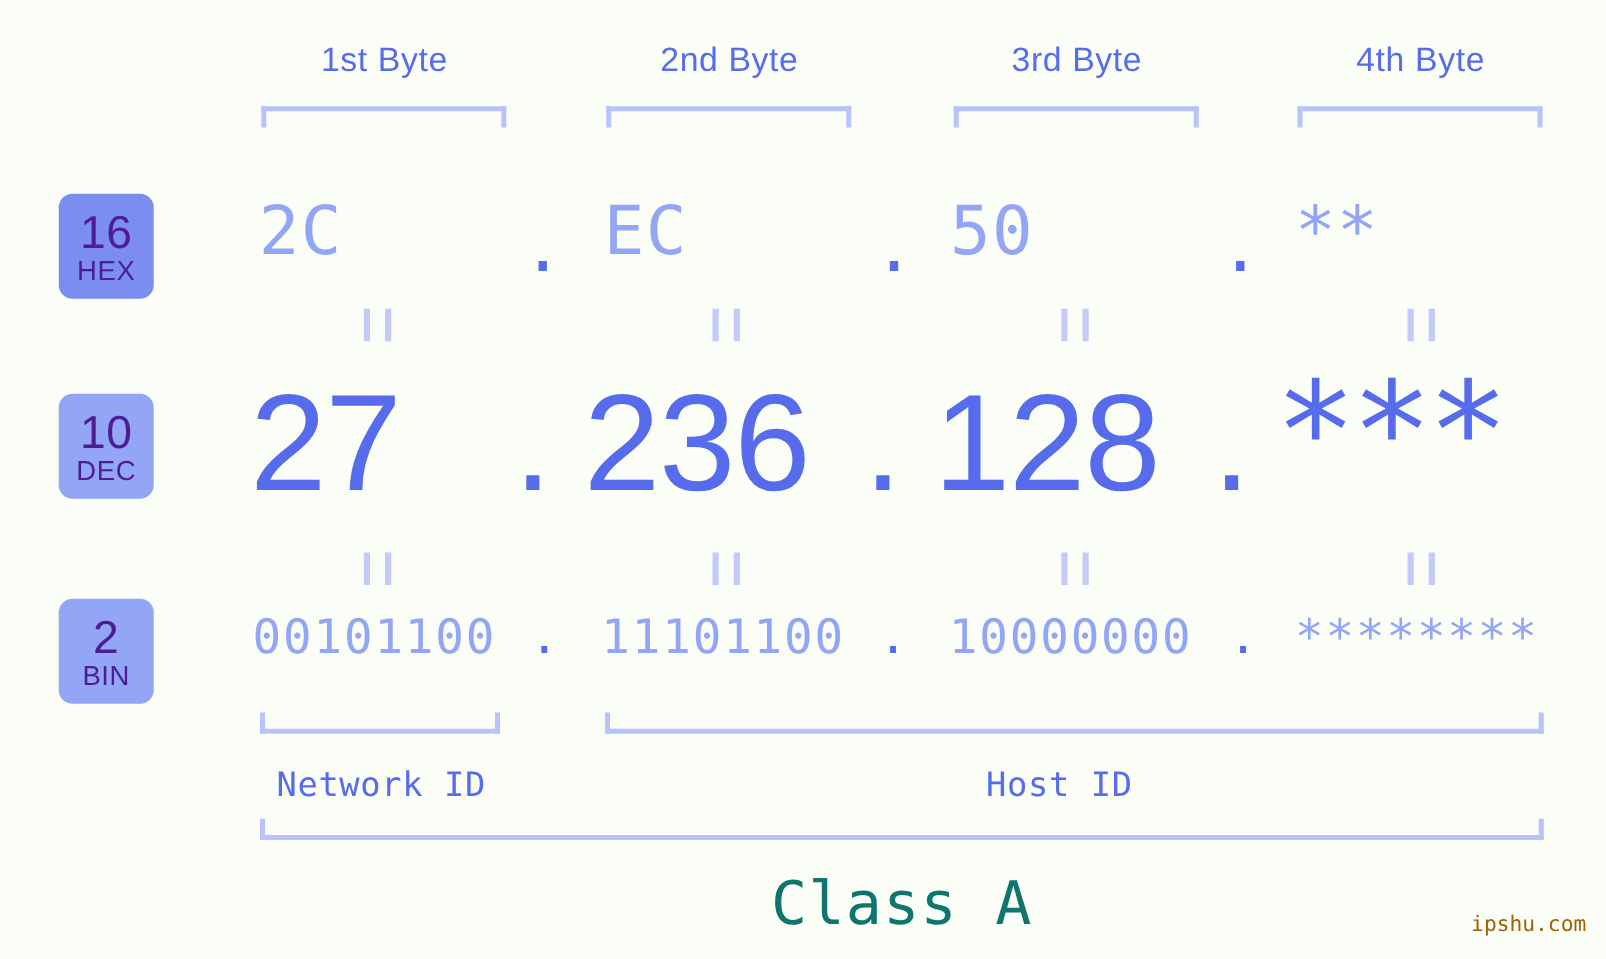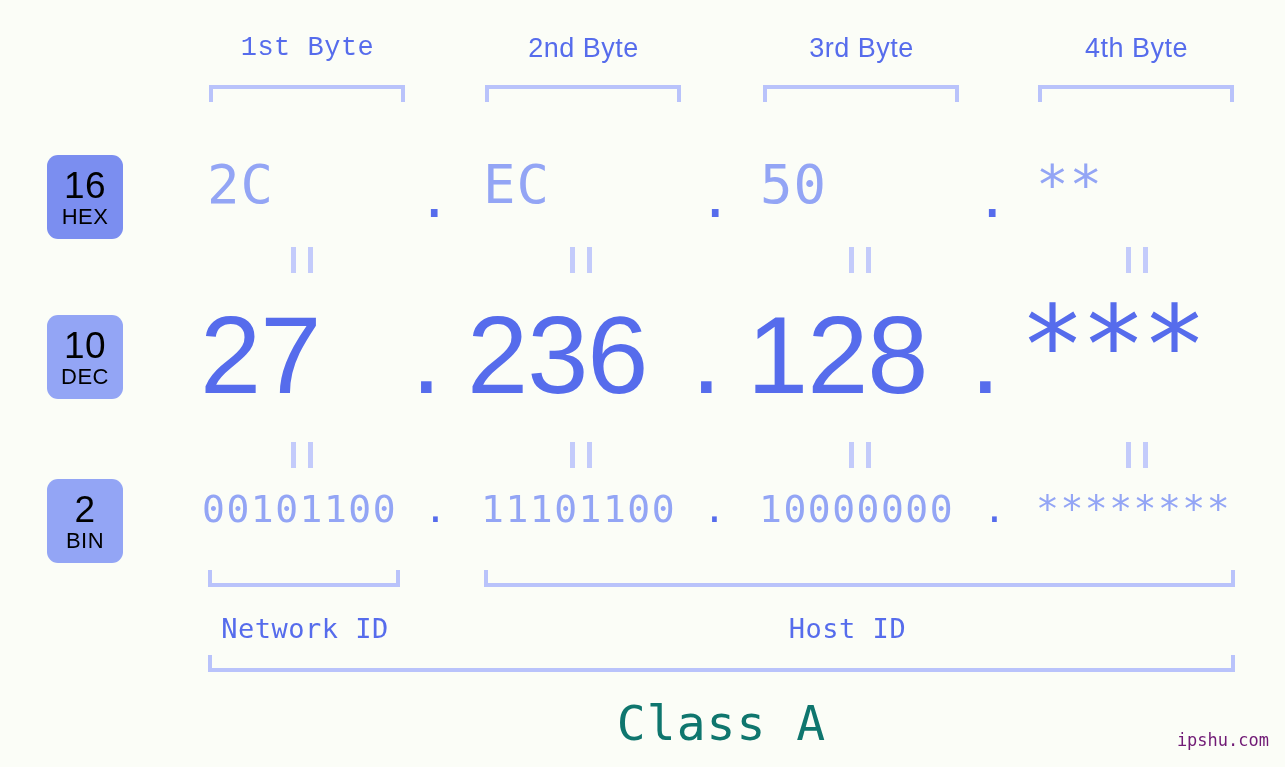--- a/index.html
+++ b/index.html
@@ -53,21 +53,21 @@
     border-right: 4px solid #b9c3fb;
     box-sizing: border-box;
   }
 
   
   .base-badge {
     position: absolute;
     left: 47px;
     width: 76px;
     border-radius: 11px;
-    color: #000000;
+    color: #4c1d95;
     text-align: center;
     box-sizing: border-box;
     display: flex;
     flex-direction: column;
     align-items: center;
     justify-content: center;
     line-height: 1;
   }
   .base-badge .base-num {
     font-size: 37px;
@@ -183,31 +183,31 @@
     letter-spacing: 1px;
   }
 
   
   #watermark {
     position: absolute;
     right: 16px;
     bottom: 17px;
     font-family: "DejaVu Sans Mono", monospace;
     font-size: 17px;
-    color: #701a75;
+    color: #a16207;
     letter-spacing: 0px;
     white-space: nowrap;
   }
 </style>
 </head>
 <body>
 
 <div id="stage">
 
-  <div class="byte-label" style="left:210px; width:195px;font-family:Liberation Mono, monospace;">1st Byte</div>
+  <div class="byte-label" style="left:210px; width:195px;">1st Byte</div>
   <div class="byte-label" style="left:486px; width:195px;">2nd Byte</div>
   <div class="byte-label" style="left:764px; width:195px;">3rd Byte</div>
   <div class="byte-label" style="left:1039px; width:195px;">4th Byte</div>
 
   <div class="bracket-top" style="left:209px; width:196px;"></div>
   <div class="bracket-top" style="left:485px; width:196px;"></div>
   <div class="bracket-top" style="left:763px; width:196px;"></div>
   <div class="bracket-top" style="left:1038px; width:196px;"></div>
 
   <div class="base-badge" id="badge-hex">

